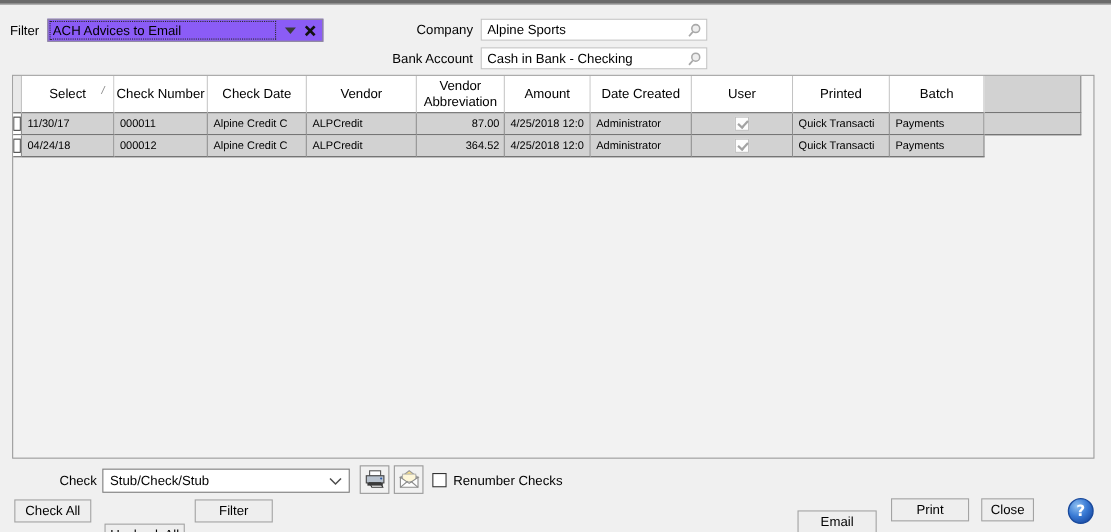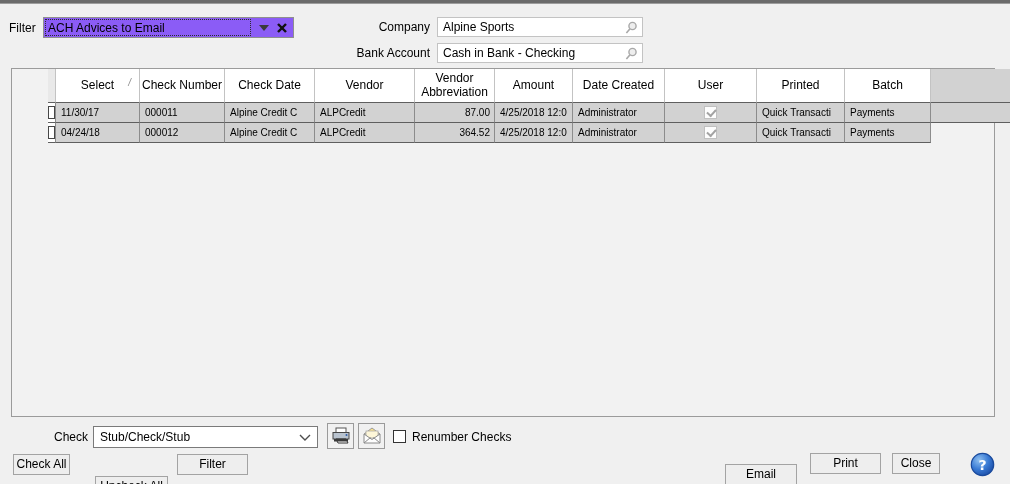--- a/index.html
+++ b/index.html
@@ -28,21 +28,21 @@
   .filter-combo .dd { position:absolute; right:24px; top:7px; width:0; height:0;
       border-left:5px solid transparent; border-right:5px solid transparent; border-top:6px solid #3a3a3a; }
   .filter-combo .clr { position:absolute; right:4px; top:3px; width:14px; height:14px; }
 
   
   .lookup { background:#fff; border:1px solid #c3c3c3; height:20px; width:206px; }
   .lookup .val { position:absolute; left:5px; top:2px; right:22px; white-space:nowrap; overflow:hidden; }
   .lookup .mag { position:absolute; right:3px; top:2px; }
 
   
-  .grid-wrap { left:11px; top:68px; width:984px; height:349px; background:#f2f2f2; border:1px solid #9b9b9b;padding-left:36px; }
+  .grid-wrap { left:11px; top:68px; width:984px; height:349px; background:#f2f2f2; border:1px solid #9b9b9b; }
   .grid { display:grid;
     grid-template-columns:8px 84px 85px 90px 100px 80px 78px 92px 92px 88px 86px 88px;
     grid-template-rows:34px 20px 20px; }
   .hc { background:#fff; border-right:1px solid #c3c3c3; border-bottom:1px solid #5f5f5f;
         display:flex; align-items:center; justify-content:center; text-align:center; line-height:1.15; position:relative; }
   .hc.corner { background:#e9e9e9; }
   .dc { background:#d2d2d2; border-right:1px solid #8c8c8c; border-bottom:1px solid #5f5f5f;
         display:flex; align-items:center; white-space:nowrap; overflow:hidden;
         font-size:10px; padding:0 5px; }
   .dc.rowhdr { padding:0; }
@@ -179,21 +179,21 @@
     <rect x="4" y="4" width="12" height="7" fill="#fdf6d8" stroke="#aaa" stroke-width="0.8"></rect>
     <polygon points="2,7 2,16 18,16 18,7 10,12.5" fill="#fdfdfd" stroke="#8a8a8a" stroke-width="1"></polygon>
     <polyline points="2,16 8.5,10.5" fill="none" stroke="#8a8a8a" stroke-width="1"></polyline>
     <polyline points="18,16 11.5,10.5" fill="none" stroke="#8a8a8a" stroke-width="1"></polyline>
   </svg>
 </div>
 <span class="abs cb" style="left:393px; top:430px; border-color:#333;"></span>
 <span class="abs lbl" style="left:412px; top:430px;">Renumber Checks</span>
 
 
-<div class="abs btn" style="left:13px; top:454px; width:57px;">Check All</div>
+<div class="abs btn" style="left:13px; top:454px; width:70px;">Check All</div>
 <div class="abs btn" style="left:95px; top:476px; width:73px;">Uncheck All</div>
 <div class="abs btn" style="left:177px; top:454px; width:71px;">Filter</div>
 <div class="abs btn" style="left:725px; top:453px; width:72px;margin-top:11px;">Email</div>
 <div class="abs btn" style="left:810px; top:453px; width:71px;">Print</div>
 <div class="abs btn" style="left:892px; top:453px; width:48px;">Close</div>
 
 <svg class="abs" style="left:970px; top:452px;" width="25" height="25" viewBox="0 0 25 25">
   <defs>
     <radialGradient id="hb" cx="35%" cy="30%" r="75%">
       <stop offset="0%" stop-color="#8fc0f0"></stop>

